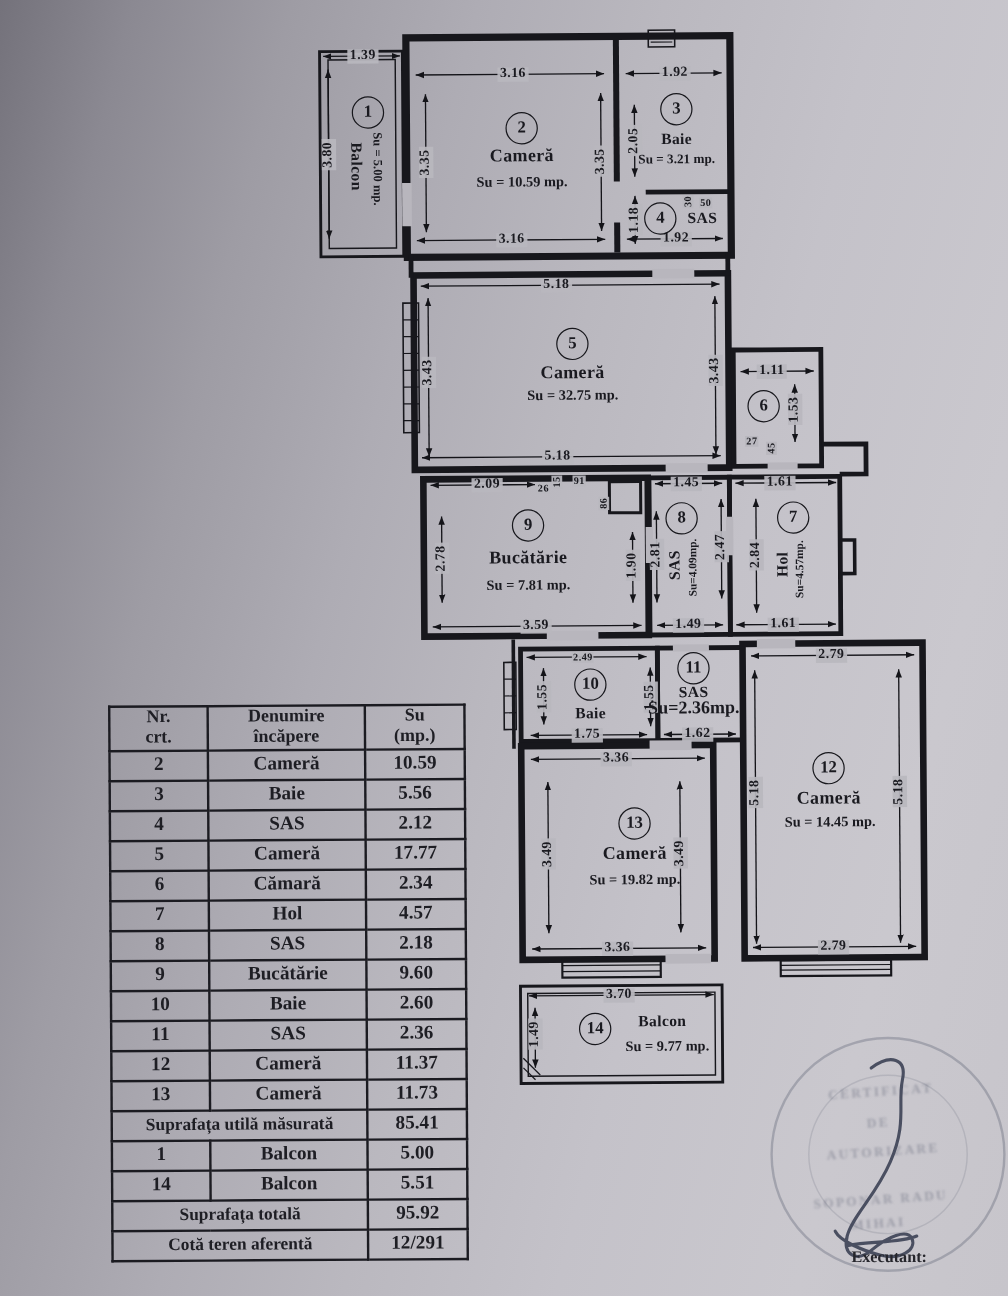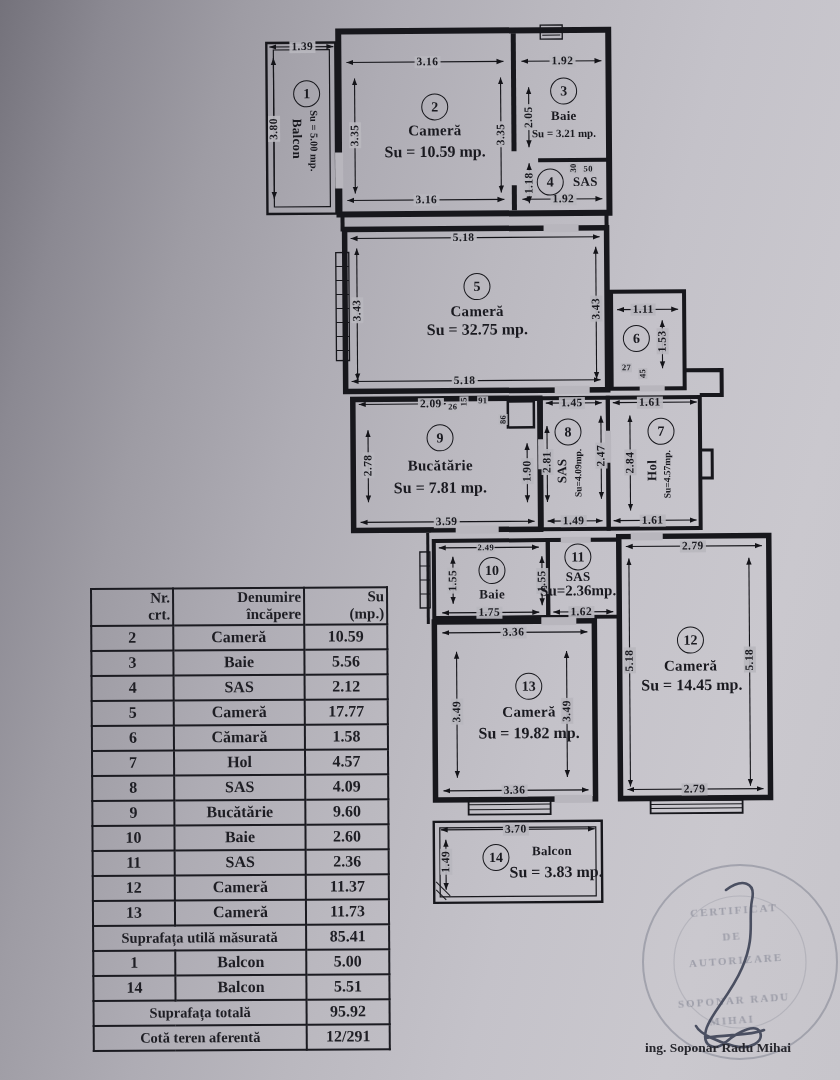--- a/index.html
+++ b/index.html
@@ -17,35 +17,35 @@
   }
   .dim.v{transform:translate(-50%,-50%) rotate(-90deg);}
   .dim.sm{font-size:8.5px;padding:0 1px;}
   .dim.sm.v{transform:translate(-50%,-50%) rotate(-90deg);}
   .circle{
     position:absolute;width:25px;height:25px;border:1.7px solid #17171c;border-radius:50%;
     display:flex;align-items:center;justify-content:center;
     font-weight:bold;font-size:14px;transform:translate(-50%,-50%);
   }
   .rname{position:absolute;transform:translate(-50%,-50%);font-weight:bold;font-size:15px;white-space:nowrap;letter-spacing:.3px;}
-  .rarea{position:absolute;transform:translate(-50%,-50%);font-weight:bold;font-size:16px;white-space:nowrap;}
+  .rarea{position:absolute;transform:translate(-50%,-50%);font-weight:bold;font-size:12px;white-space:nowrap;}
   .vcw{transform:translate(-50%,-50%) rotate(90deg) !important;}
   .vccw{transform:translate(-50%,-50%) rotate(-90deg) !important;}
   .small-name{font-size:13px !important;}
   .tiny-area{font-size:9.5px !important;}
   #tbl{
     position:absolute;left:90px;top:588px;border-collapse:collapse;
     transform:rotate(-0.35deg);transform-origin:top left;
     font-family:"Liberation Serif","DejaVu Serif",serif;
   }
   #tbl td{
     border:2.2px solid #1b1b21;text-align:center;vertical-align:middle;
     font-weight:bold;font-size:16px;color:#1e1e24;padding:0 2px;
   }
-  #tbl td.hdr{font-size:15px;white-space:pre-line;line-height:1.15;text-align:right;}
+  #tbl td.hdr{font-size:15px;white-space:pre-line;line-height:1.15;}
   #tbl tr{height:25px;}
   tr.hrow{height:54px;}
   tr.srow{height:28px;}
   #footer-exec{position:absolute;left:598px;top:1040px;width:240px;font-weight:bold;font-size:13.5px;color:#26262c;}
   #footer-exec .l1{text-align:center;padding-left:46px;}
   #footer-exec .l2{text-align:center;}
   #stamp{position:absolute;left:622px;top:848px;width:218px;height:230px;}
   .stamp-line{
     position:absolute;transform:translate(-50%,-50%) rotate(-4deg);
     color:rgba(72,78,100,.34);font-weight:bold;letter-spacing:2px;
@@ -188,21 +188,21 @@
       <div class="dim" style="left: 565px; top: 200px;">1.92</div>
       <div class="dim" style="left: 465px; top: 238px;">5.18</div>
       <div class="dim v" style="left: 358px; top: 310px;">3.43</div>
       <div class="dim v" style="left: 597px; top: 310px;">3.43</div>
       <div class="dim" style="left: 465px; top: 381px;">5.18</div>
       <div class="dim" style="left: 644px; top: 311px;">1.11</div>
       <div class="dim v" style="left: 663px; top: 343px;">1.53</div>
       <div class="dim sm" style="left: 627px; top: 369px;">27</div>
       <div class="dim v sm" style="left: 643px; top: 375px;">45</div>
       <div class="dim" style="left: 650px; top: 404px;">1.61</div>
-      <div class="dim" style="left: 406px; top: 404px; margin-left: 25px;">2.09</div>
+      <div class="dim" style="left: 406px; top: 404px;">2.09</div>
       <div class="dim sm" style="left: 453px; top: 407px;">26</div>
       <div class="dim v sm" style="left: 464px; top: 402px;">15</div>
       <div class="dim sm" style="left: 483px; top: 401px;">91</div>
       <div class="dim v sm" style="left: 503px; top: 420px;">86</div>
       <div class="dim" style="left: 572px; top: 404px;">1.45</div>
       <div class="dim v" style="left: 368px; top: 465px;">2.78</div>
       <div class="dim v" style="left: 527px; top: 472px;">1.90</div>
       <div class="dim v" style="left: 547px; top: 463px;">2.81</div>
       <div class="dim v" style="left: 601px; top: 457px;">2.47</div>
       <div class="dim v" style="left: 630px; top: 464px;">2.84</div>
@@ -269,21 +269,21 @@
   <div class="circle" style="left:689px;top:642px;">12</div>
   <div class="rname" style="left:689px;top:668px;">Cameră</div>
   <div class="rarea" style="left:690px;top:687px;">Su = 14.45 mp.</div>
 
   <div class="circle" style="left:527px;top:687px;">13</div>
   <div class="rname" style="left:527px;top:713px;">Cameră</div>
   <div class="rarea" style="left:527px;top:734px;">Su = 19.82 mp.</div>
 
   <div class="circle" style="left:493px;top:858px;">14</div>
   <div class="rname small-name" style="left:549px;top:852px;">Balcon</div>
-  <div class="rarea" style="left:553px;top:873px;">Su = 3.83 mp.</div>
+  <div class="rarea" style="left:553px;top:873px;">Su = 9.77 mp.</div>
 </div>
 
 <table id="tbl">
   <colgroup>
       <col style="width:82px">
       <col style="width:131px">
       <col style="width:83px">
     </colgroup>
   <tbody>
       <tr class="hrow">
@@ -310,31 +310,31 @@
         <td>2.12</td>
       </tr>
   <tr>
         <td>5</td>
         <td>Cameră</td>
         <td>17.77</td>
       </tr>
   <tr>
         <td>6</td>
         <td>Cămară</td>
-        <td>1.58</td>
+        <td>2.34</td>
       </tr>
   <tr>
         <td>7</td>
         <td>Hol</td>
         <td>4.57</td>
       </tr>
   <tr>
         <td>8</td>
         <td>SAS</td>
-        <td>4.09</td>
+        <td>2.18</td>
       </tr>
   <tr>
         <td>9</td>
         <td>Bucătărie</td>
         <td>9.60</td>
       </tr>
   <tr>
         <td>10</td>
         <td>Baie</td>
         <td>2.60</td>
@@ -386,14 +386,14 @@
     <path d="M104 42 C120 30 134 34 130 52 C126 72 134 88 120 120 C108 148 88 166 84 182 C80 198 92 204 104 194 C118 182 134 176 138 184 C142 194 128 202 112 198 C96 194 78 186 74 178 M84 190 C104 186 128 188 142 182" fill="none" stroke="#343a4e" stroke-width="2.6" stroke-linecap="round" opacity="0.85"></path>
   </svg>
   <div class="stamp-line" style="left:112px;top:62px;">CERTIFICAT</div>
   <div class="stamp-line" style="left:110px;top:88px;">DE</div>
   <div class="stamp-line" style="left:114px;top:112px;">AUTORIZARE</div>
   <div class="stamp-line" style="left:112px;top:152px;">SOPONAR RADU</div>
   <div class="stamp-line" style="left:110px;top:172px;">MIHAI</div>
 </div>
 
 <div id="footer-exec">
-  <div class="l2">ing. Soponar Radu Mihai</div>
+  <div class="l1">Executant:</div>
 </div>
 
 </body></html>

